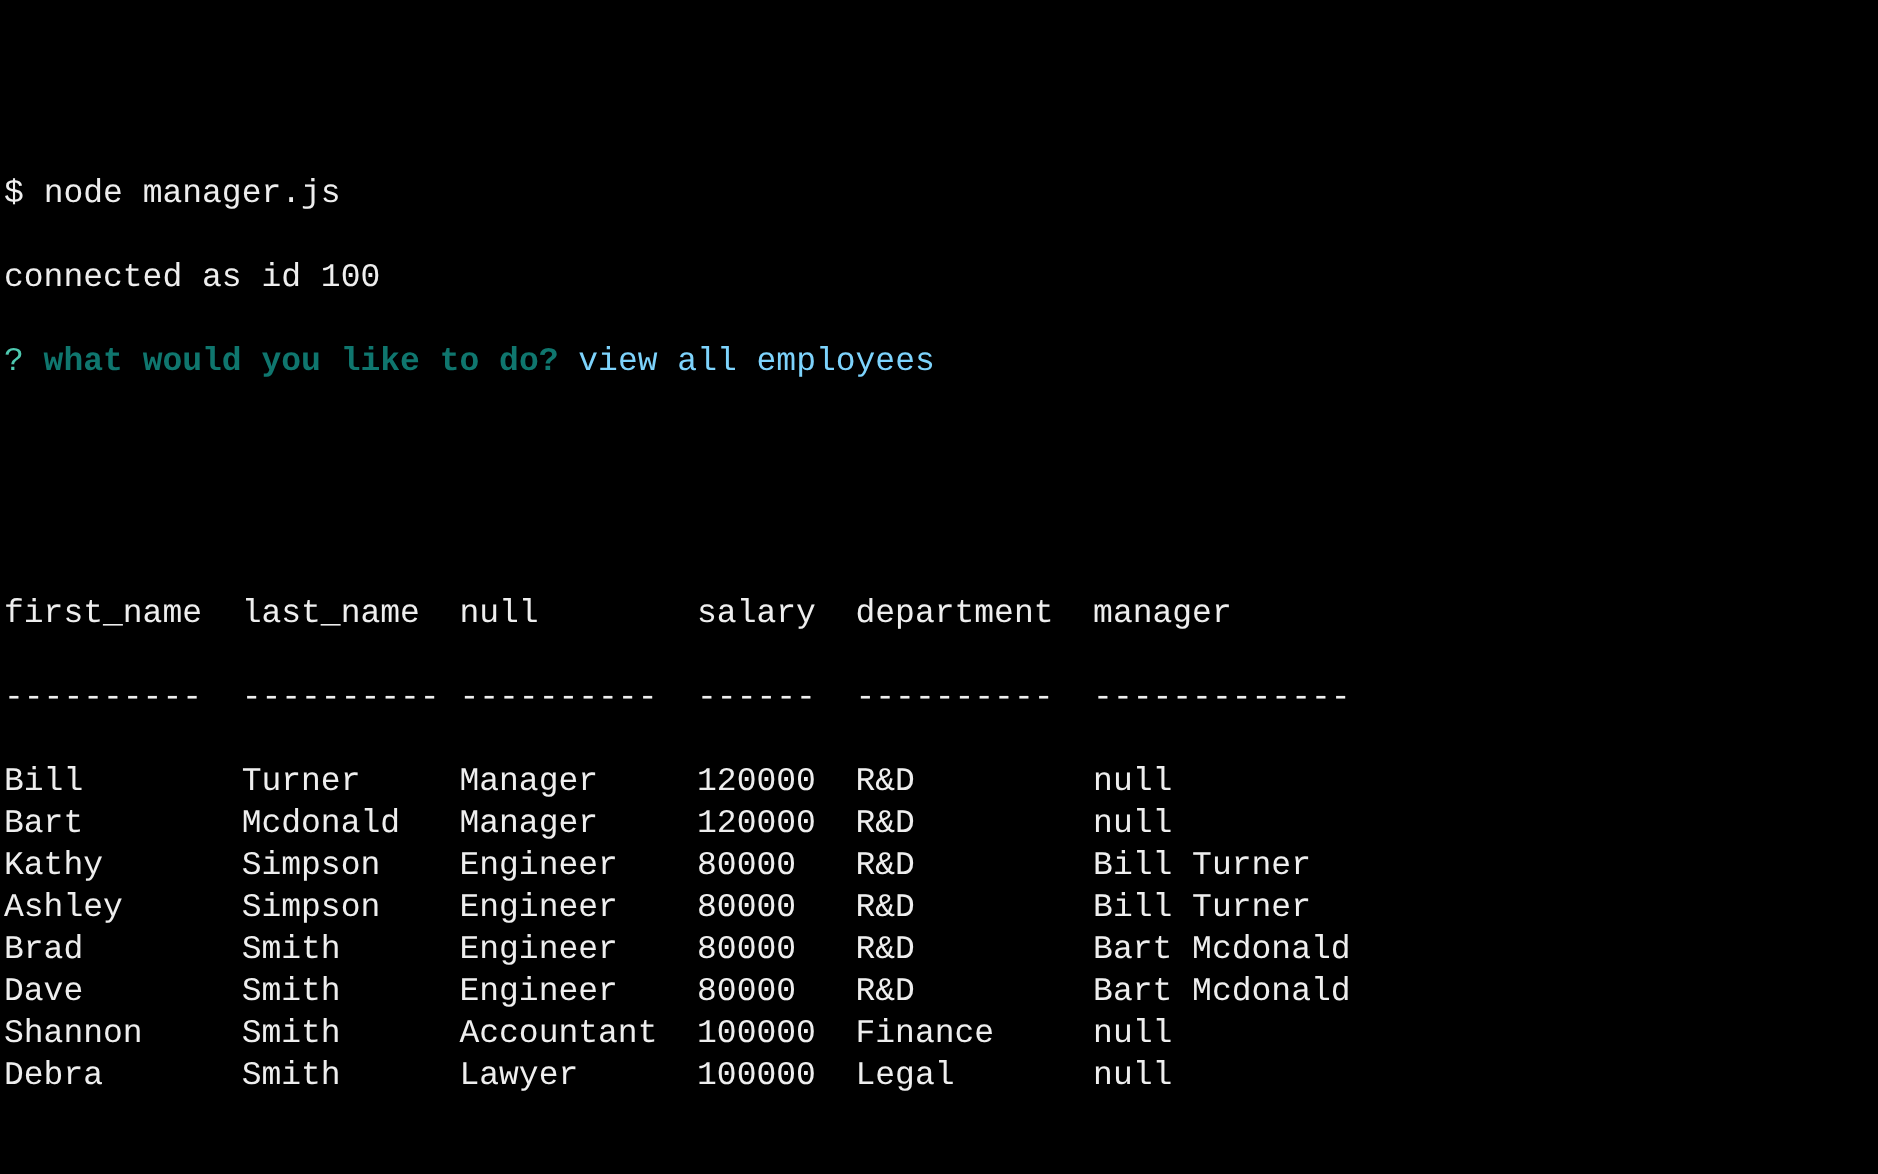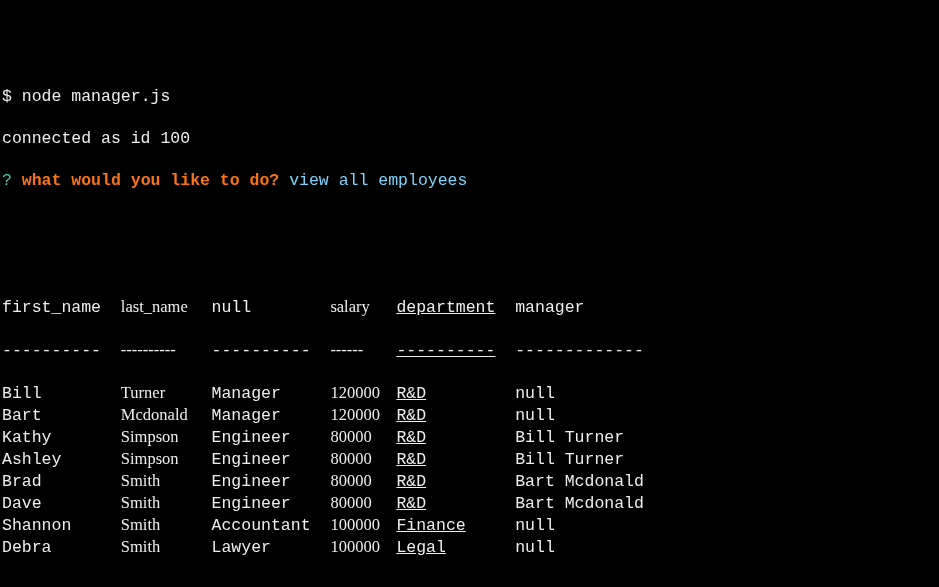--- a/index.html
+++ b/index.html
@@ -11,28 +11,28 @@
       font-size:16.5px;
       line-height:21px;
       width:939px;
       height:587px;
       box-sizing:border-box;
       overflow:hidden;
       white-space:pre;
     }
     .row span{display:inline-block;}
     .c-first{width:12ch;}
-    .c-last {width:11ch;font-family:Liberation Serif, serif;}
+    .c-last {width:11ch;}
     .c-role {width:12ch;}
-    .c-sal  {width:8ch;font-family:Liberation Serif, serif;}
-    .c-dep  {width:12ch;text-decoration:underline;}
+    .c-sal  {width:8ch;}
+    .c-dep  {width:12ch;}
     .c-mgr  {width:20ch;}
     .green{color:#4ec9b0;}
     .cyan {color:#7dd3fc;}
-    .white{color:#f97316;}
+    .white{color:#0f766e;}
     .bold {font-weight:bold;}
   </style>
 </head>
 <body>
 
 
 
 <div><span>$ </span><span>node manager.js</span></div>
 <div>connected as id 100</div>
 <div><span class="green">?</span><span class="white bold"> what would you like to do? </span><span class="cyan">view all employees</span></div>

